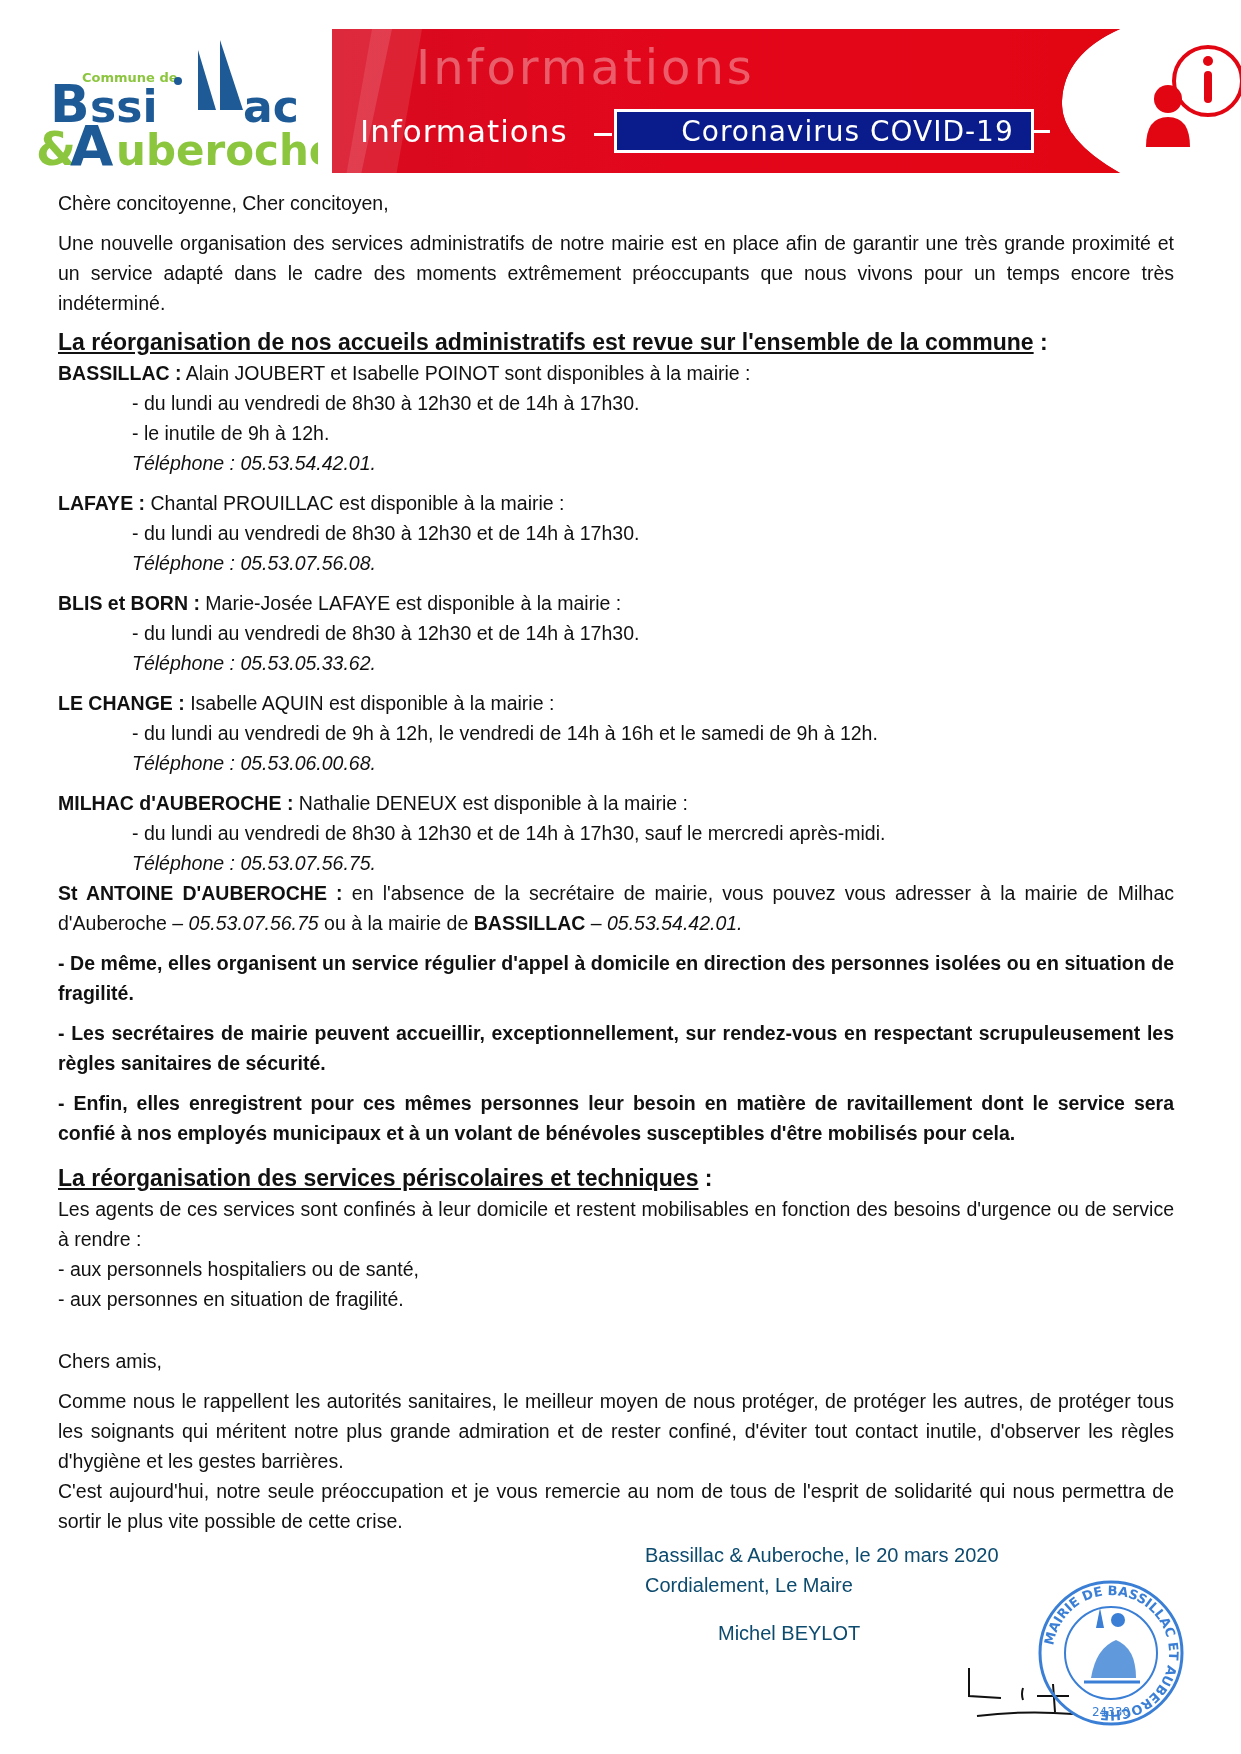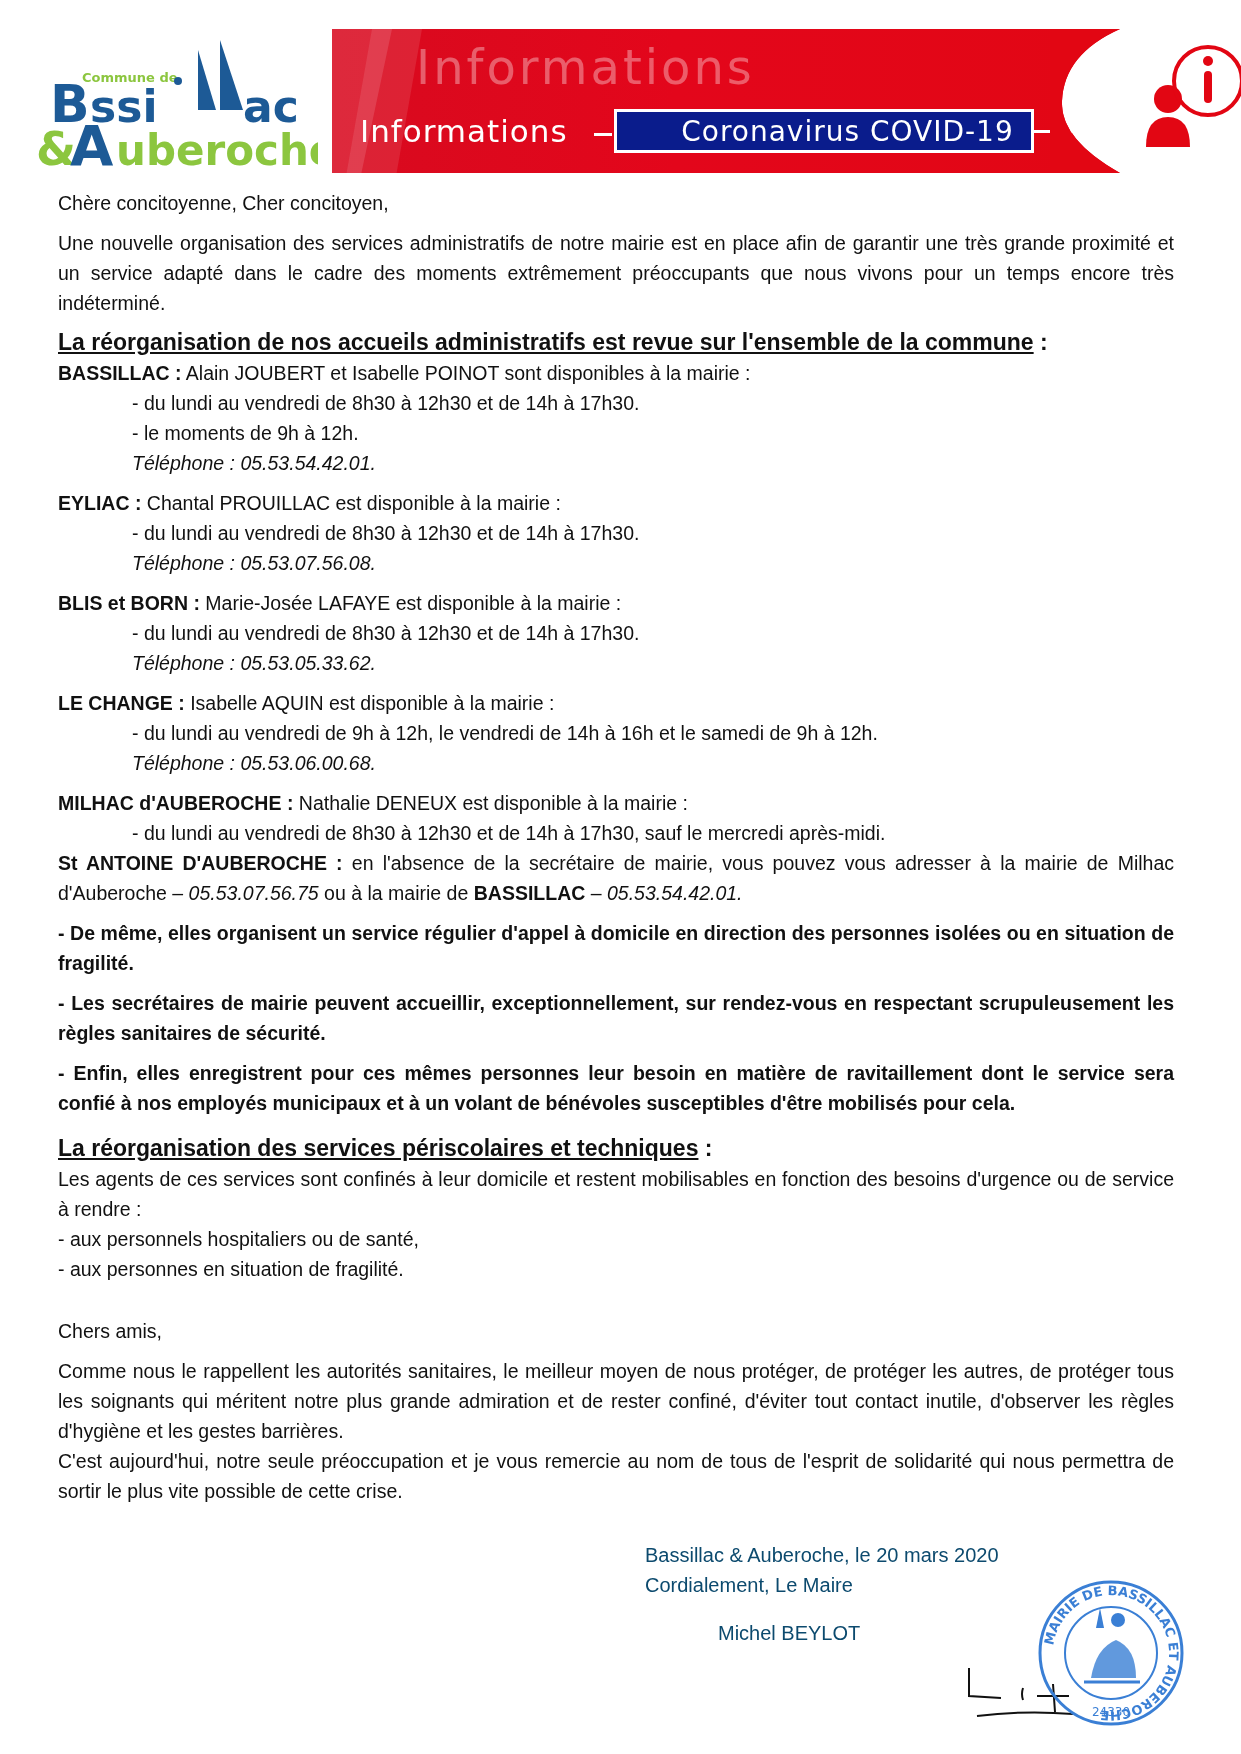--- a/index.html
+++ b/index.html
@@ -133,45 +133,46 @@
 
 <div class="doc">
   <p class="salutation">Chère concitoyenne, Cher concitoyen,</p>
   <p class="intro just">Une nouvelle organisation des services administratifs de notre mairie est en place afin de garantir une très grande proximité et un service adapté dans le cadre des moments extrêmement préoccupants que nous vivons pour un temps encore très indéterminé.</p>
 
   <p class="section-title"><span class="u">La réorganisation de nos accueils administratifs est revue sur l'ensemble de la commune</span><span> :</span></p>
 
   <div class="site">
     <p><span class="lbl">BASSILLAC :</span><span> Alain JOUBERT et Isabelle POINOT sont disponibles à la mairie :</span></p>
     <p class="line">- du lundi au vendredi de 8h30 à 12h30 et de 14h à 17h30.</p>
-    <p class="line">- le moments de 9h à 12h.</p>
+    <p class="line">- le inutile de 9h à 12h.</p>
     <p class="tel">Téléphone : 05.53.54.42.01.</p>
   </div>
 
   <div class="site">
-    <p><span class="lbl">EYLIAC :</span><span> Chantal PROUILLAC est disponible à la mairie :</span></p>
+    <p><span class="lbl">LAFAYE :</span><span> Chantal PROUILLAC est disponible à la mairie :</span></p>
     <p class="line">- du lundi au vendredi de 8h30 à 12h30 et de 14h à 17h30.</p>
     <p class="tel">Téléphone : 05.53.07.56.08.</p>
   </div>
 
   <div class="site">
     <p><span class="lbl">BLIS et BORN :</span><span> Marie-Josée LAFAYE est disponible à la mairie :</span></p>
     <p class="line">- du lundi au vendredi de 8h30 à 12h30 et de 14h à 17h30.</p>
     <p class="tel">Téléphone : 05.53.05.33.62.</p>
   </div>
 
   <div class="site">
     <p><span class="lbl">LE CHANGE :</span><span> Isabelle AQUIN est disponible à la mairie :</span></p>
     <p class="line">- du lundi au vendredi de 9h à 12h, le vendredi de 14h à 16h et le samedi de 9h à 12h.</p>
     <p class="tel">Téléphone : 05.53.06.00.68.</p>
   </div>
 
   <div class="site">
     <p><span class="lbl">MILHAC d'AUBEROCHE :</span><span> Nathalie DENEUX est disponible à la mairie :</span></p>
     <p class="line">- du lundi au vendredi de 8h30 à 12h30 et de 14h à 17h30, sauf le mercredi après-midi.</p>
+    <p class="tel">Téléphone : 05.53.07.56.75.</p>
   </div>
 
   <p class="site-last"><span class="lbl">St ANTOINE D'AUBEROCHE :</span><span> en l'absence de la secrétaire de mairie, vous pouvez vous adresser à la mairie de Milhac d'Auberoche – </span><span class="i">05.53.07.56.75</span><span> ou à la mairie de </span><span class="b">BASSILLAC</span><span> – </span><span class="i">05.53.54.42.01.</span></p>
 
   <p class="bold-para">- De même, elles organisent un service régulier d'appel à domicile en direction des personnes isolées ou en situation de fragilité.</p>
   <p class="bold-para" style="margin-top:14px">- Les secrétaires de mairie peuvent accueillir, exceptionnellement, sur rendez-vous en respectant scrupuleusement les règles sanitaires de sécurité.</p>
   <p class="bold-para">- Enfin, elles enregistrent pour ces mêmes personnes leur besoin en matière de ravitaillement dont le service sera confié à nos employés municipaux et à un volant de bénévoles susceptibles d'être mobilisés pour cela.</p>
 
   <p class="section-title section2"><span class="u">La réorganisation des services périscolaires et techniques</span><span> :</span></p>
   <p class="just">Les agents de ces services sont confinés à leur domicile et restent mobilisables en fonction des besoins d'urgence ou de service à rendre :</p>

